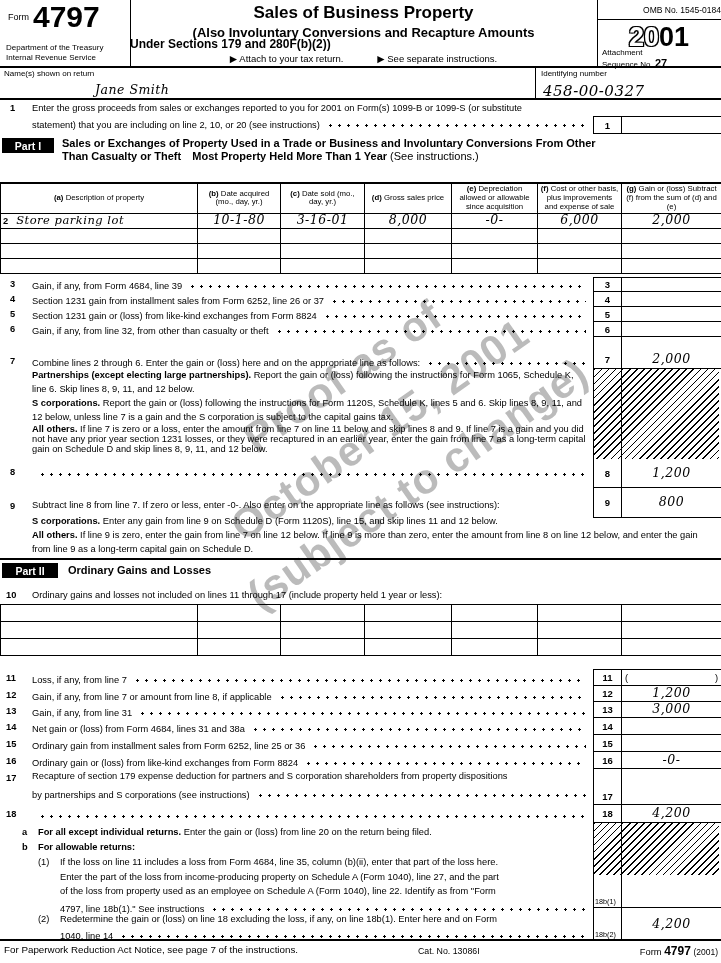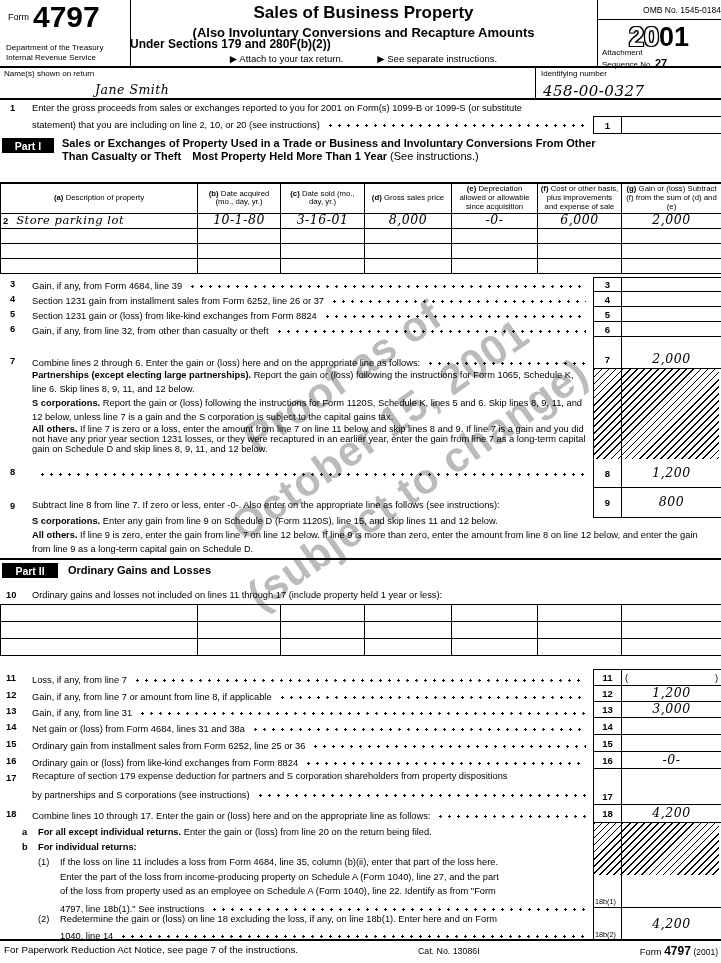--- a/index.html
+++ b/index.html
@@ -363,35 +363,34 @@
     <span class="lbl">by partnerships and S corporations (see instructions)</span>
     <span class="leader"></span>
   </div>
 <div class="nb" style="top:769px;height:36px;align-items:flex-end;justify-content:center;padding-bottom:2px">17</div>
 <div class="ab" style="top:769px;height:36px">
     <span class="hand"></span>
   </div>
 
 <div class="t b" style="left:6px;top:809px">18</div>
 <div class="fr" style="left:32px;top:807px;width:556px;height:14px">
-    <span class="lbl">Combine lines 10 through 17. Enter the gain or (loss) here and on the appropriate line as follows:</span>
     <span class="leader"></span>
   </div>
 <div class="nb" style="top:805px;height:18px">18</div>
 <div class="ab" style="top:805px;height:18px">
     <span class="hand">4,200</span>
   </div>
 
 <div class="hatch" style="left:593px;top:823px;width:126px;height:52px"></div>
 <div class="vline" style="left:621px;top:823px;width:1.3px;height:52px"></div>
 
 <div class="t b" style="left:22px;top:827px">a</div>
 <div class="t" style="left:38px;top:827px"><span class="b">For all except individual returns.</span><span> Enter the gain or (loss) from line 20 on the return being filed.</span></div>
 <div class="t b" style="left:22px;top:842px">b</div>
-<div class="t b" style="left:38px;top:842px">For individual returns:</div>
+<div class="t b" style="left:38px;top:842px">For allowable returns:</div>
 
 <div class="t" style="left:38px;top:857px">(1)</div>
 <div class="t" style="left:60px;top:857px">If the loss on line 11 includes a loss from Form 4684, line 35, column (b)(ii), enter that part of the loss here.</div>
 <div class="t" style="left:60px;top:872px">Enter the part of the loss from income-producing property on Schedule A (Form 1040), line 27, and the part</div>
 <div class="t" style="left:60px;top:886px">of the loss from property used as an employee on Schedule A (Form 1040), line 22. Identify as from "Form</div>
 <div class="fr" style="left:60px;top:900px;width:528px;height:14px">
     <span class="lbl">4797, line 18b(1)." See instructions</span>
     <span class="leader"></span>
   </div>
 <div class="nb" style="top:875px;height:33px;align-items:flex-end;justify-content:flex-start;font-weight:normal;font-size:7.2px;padding:0 0 1px 1px">18b(1)</div>

